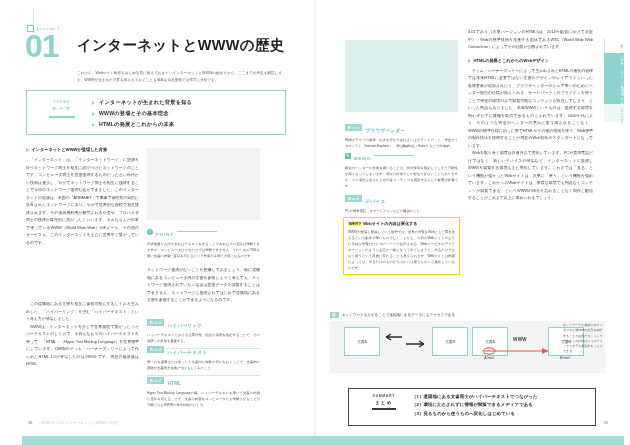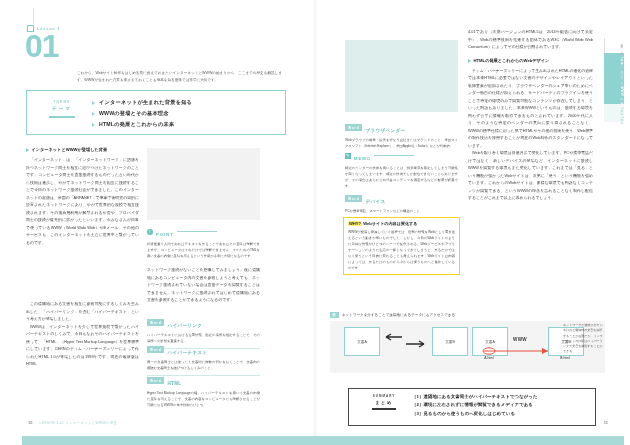--- a/index.html
+++ b/index.html
@@ -136,20 +136,21 @@
   <div class="page page-left"></div>
   <div class="page page-right"></div>
   <div class="gutter"></div>
 
   <div class="tickline"></div>
   <div class="lesson-tag">
     <span class="lesson-sq"></span>
     <span class="lesson-txt">Lesson 1</span>
   </div>
   <div class="chap-no">01</div>
+  <div class="chap-title">インターネットとWWWの歴史</div>
   <div class="lead">これから、Webサイト制作をはじめる前に覚えておきたいインターネットとWWWの始まりから、ここまでの歴史を解説します。WWWが生まれた背景を押さえておくことも基本を知る意味では非常に大切です。</div>
 
   <div class="theme-box"></div>
   <div class="theme-label">
     <div class="theme-en">THEME</div>
     <div class="theme-jp">テーマ</div>
     <div class="theme-rule"></div>
   </div>
   <div class="theme-list">
     <div class="theme-item">

